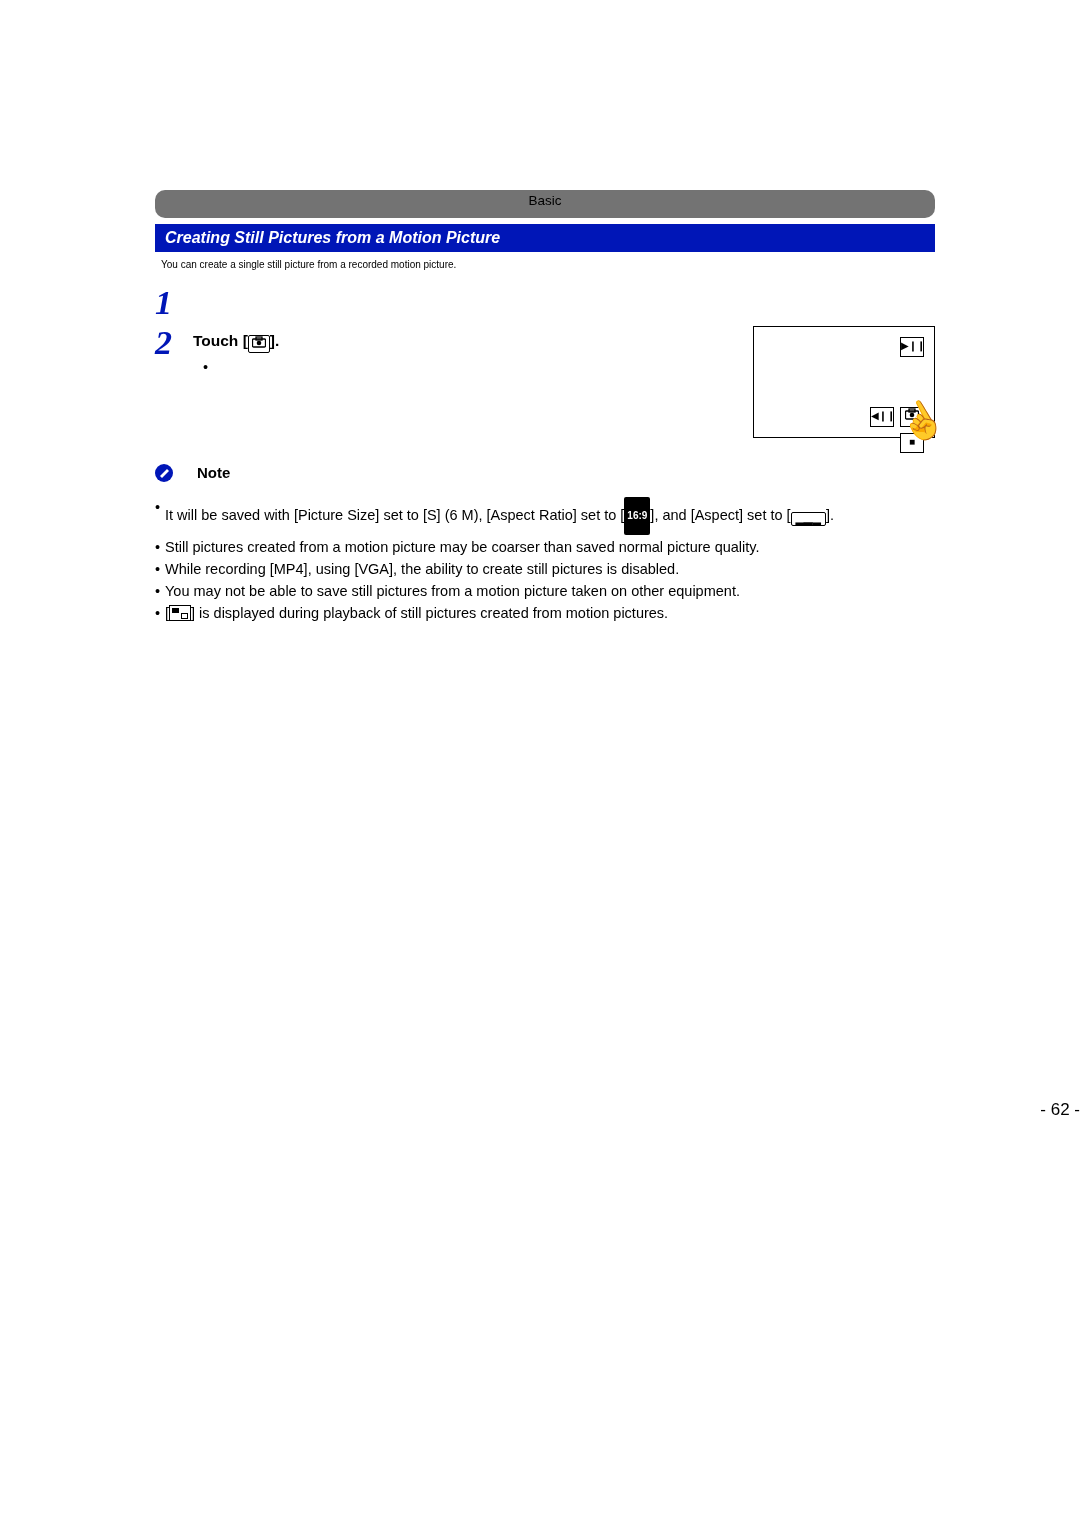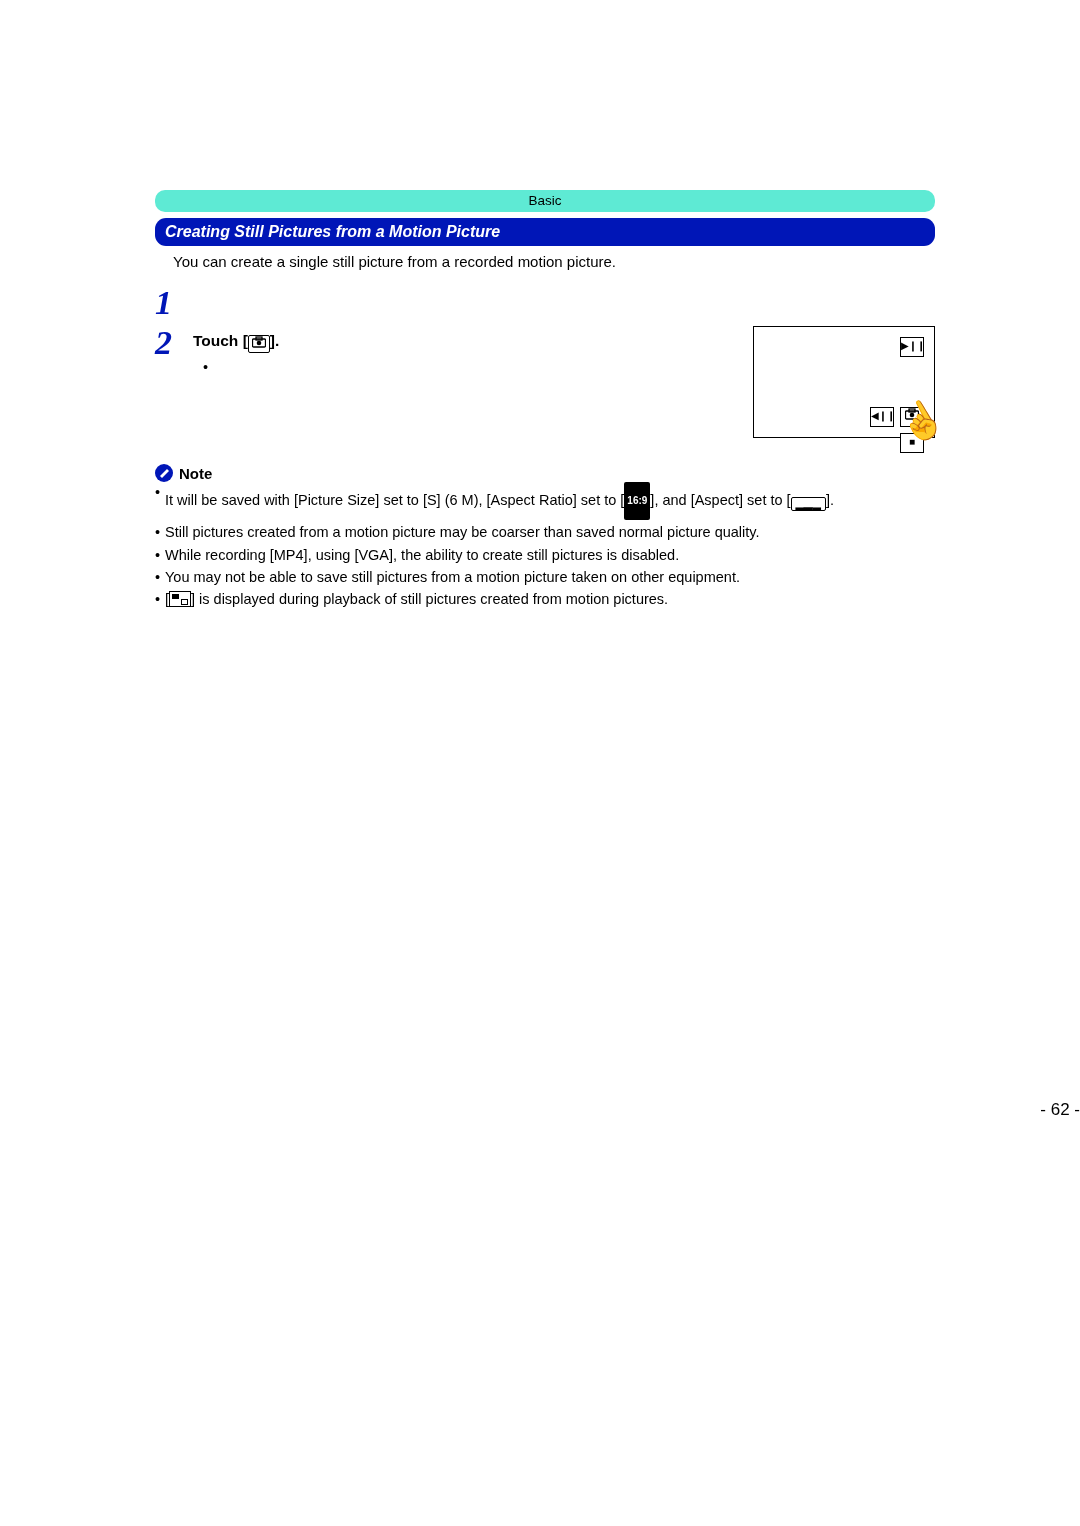--- a/index.html
+++ b/index.html
@@ -13,40 +13,39 @@
     height: 1526px;
     position: relative;
   }
   .page {
     position: absolute;
     left: 155px;
     top: 190px;
     width: 780px;
   }
   .pill {
-    background: #5eead4;
+    background: #737373;
     border-radius: 10px;
-    height: 22px;
+    height: 28px;
     text-align: center;
     font-size: 13.5px;
     line-height: 22px;
     color: #000;
     margin-bottom: 6px;
   }
   .section-title {
     background: #0016b7;
     color: #fff;
     font-weight: bold;
     font-style: italic;
     padding: 5px 10px;
     font-size: 16px;
     margin-bottom: 6px;
-    border-radius: 11px;
-  }
-  .intro { margin: 4px 2px 14px 18px; font-size: 15px; line-height: 1.35; }
+  }
+  .intro { margin: 4px 2px 14px 6px; font-size: 10px; line-height: 1.35; }
   .step { display: flex; align-items: flex-start; margin-bottom: 6px; }
   .step-num {
     font-family: "Times New Roman", serif;
     font-style: italic;
     font-weight: bold;
     font-size: 34px;
     color: #0016b7;
     width: 38px;
     flex: 0 0 38px;
     line-height: 1;
@@ -95,21 +94,21 @@
     font-size:10px; text-align:center; line-height:16px;
   }
   .hand {
     position: absolute;
     right: -10px;
     bottom: -6px;
     font-size: 36px;
     transform: rotate(-30deg);
     color: #666;
   }
-  .note-hdr { display: flex; align-items: center; gap: 6px; margin-top: 26px; margin-bottom: 0; }
+  .note-hdr { display: flex; align-items: center; gap: 24px; margin-top: 26px; margin-bottom: 15px; }
   .note-icon {
     width: 18px; height: 18px; border-radius: 50%; background: #0016b7;
     display: inline-flex; align-items: center; justify-content: center;
   }
   .note-icon svg { display:block; }
   .note-label { font-weight: bold; font-size: 15px; }
   .notes { font-size: 14.5px; line-height: 1.4; }
   .notes .nrow { display: flex; margin-bottom: 2px; }
   .notes .nb { width: 10px; flex: 0 0 10px; }
   .notes .ntxt { flex: 1; }

